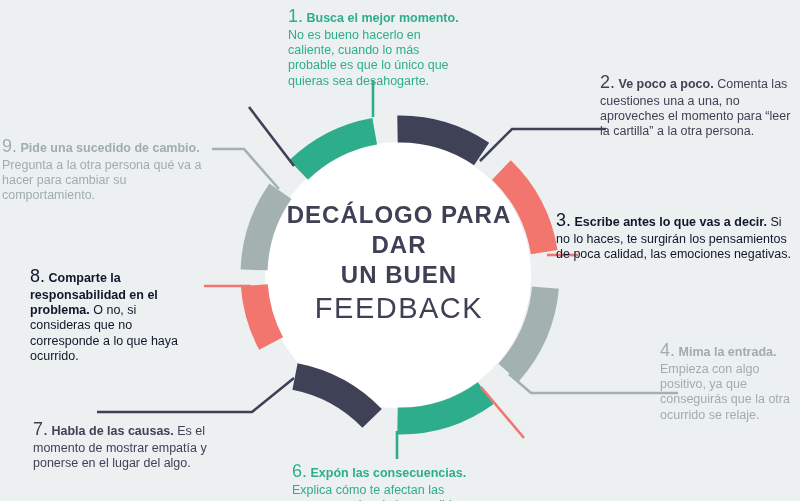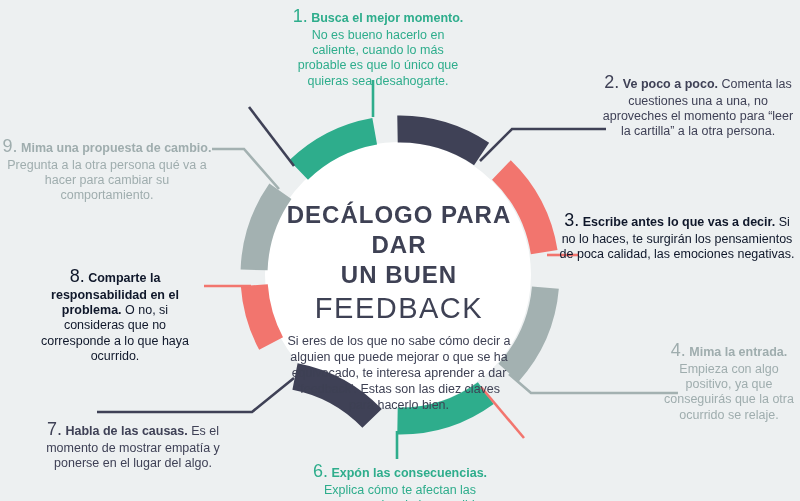--- a/index.html
+++ b/index.html
@@ -12,21 +12,21 @@
   .ring-svg{position:absolute;left:0;top:0;}
   .seg{fill:none;stroke-width:27;}
   .conn{fill:none;stroke-width:2.6;}
   .s-teal{stroke:#2ead8c;}
   .s-navy{stroke:#3f4156;}
   .s-salmon{stroke:#f2756e;}
   .s-gray{stroke:#a3b1b1;}
   .inner-circle{fill:#ffffff;}
 
   .item{
-    position:absolute;text-align:center;
+    position:absolute;
     font-size:12.5px;line-height:1.22;
   }
   .item .num{font-size:18px;font-weight:400;}
   .item .ttl{font-weight:bold;}
   .c-teal{color:#2ead8c;}
   .c-navy{color:#3f4156;}
   .c-salmon{color:#0f172a;}
   .c-gray{color:#9fadae;}
 
   .center-block{
@@ -70,21 +70,20 @@
     <polyline class="conn s-navy" points="294,378 252,412 97,412"></polyline>
     <polyline class="conn s-salmon" points="251,286 204,286"></polyline>
     <polyline class="conn s-gray" points="279,189 244,149 212,149"></polyline>
     <polyline class="conn s-navy" points="249,107 294,166"></polyline>
   </svg>
 
   <div class="center-block">
     <div class="center-title-1">DECÁLOGO PARA DAR</div>
     <div class="center-title-2">UN BUEN</div>
     <div class="center-title-3">FEEDBACK</div>
-    <div class="center-desc">Si eres de los que no sabe cómo decir a alguien que puede mejorar o que se ha equivocado, te interesa aprender a dar 'feedback'. Estas son las diez claves para hacerlo bien.</div>
   </div>
 
   <div class="item c-teal" style="left:288px;top:6px;width:180px">
     <span class="num">1.</span>
     <span class="ttl">Busca el mejor momento.</span>
     <span class="bdy">No es bueno hacerlo en caliente, cuando lo más probable es que lo único que quieras sea desahogarte.</span>
   </div>
 
   <div class="item c-navy" style="left:600px;top:72px;width:196px">
     <span class="num">2.</span>
@@ -118,18 +117,18 @@
   </div>
 
   <div class="item c-salmon" style="left:30px;top:266px;width:170px">
     <span class="num">8.</span>
     <span class="ttl">Comparte la responsabilidad en el problema.</span>
     <span class="bdy">O no, si consideras que no corresponde a lo que haya ocurrido.</span>
   </div>
 
   <div class="item c-gray" style="left:2px;top:136px;width:210px">
     <span class="num">9.</span>
-    <span class="ttl">Mima una propuesta de cambio.</span>
+    <span class="ttl">Pide una sucedido de cambio.</span>
     <span class="bdy">Pregunta a la otra persona qué va a hacer para cambiar su comportamiento.</span>
   </div>
 
 
 </div>
 
 </body></html>

